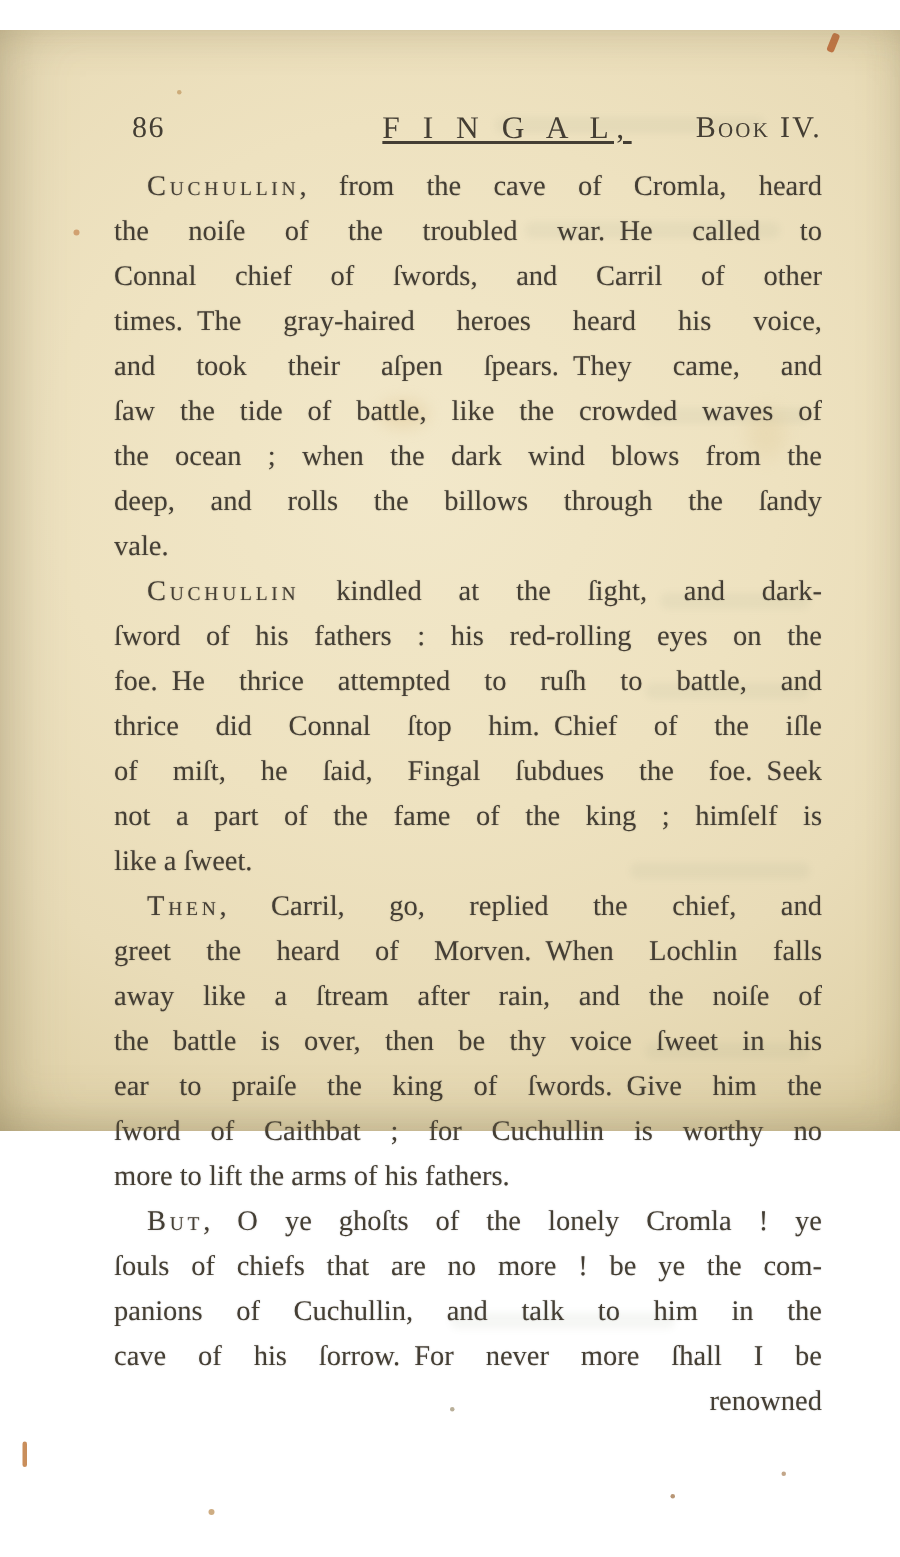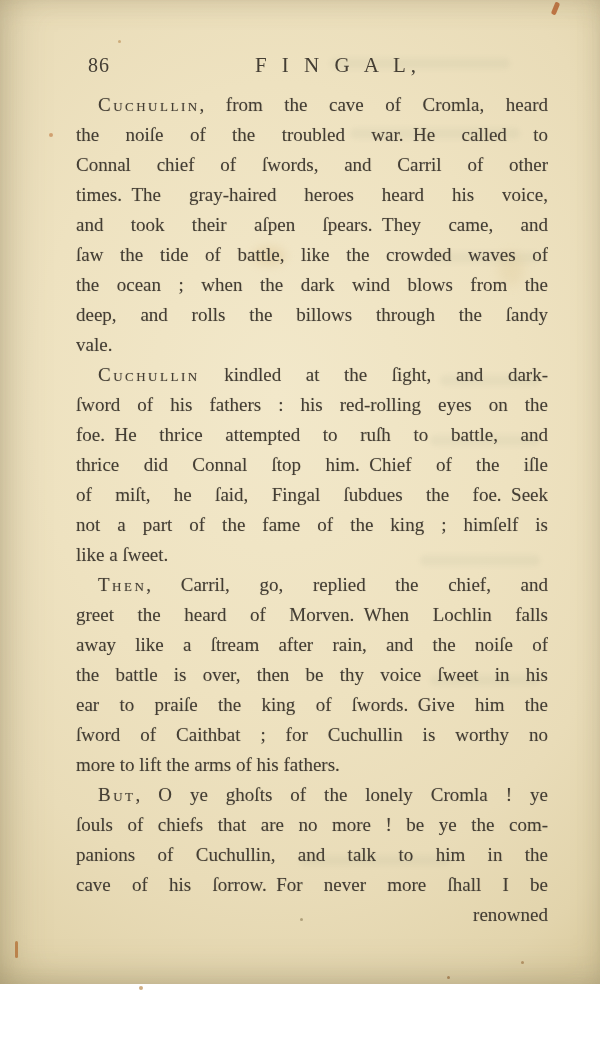--- a/index.html
+++ b/index.html
@@ -3,25 +3,26 @@
 <meta charset="utf-8">
 <style>
   html, body {
     margin: 0; padding: 0;
     width: 600px; height: 1038px;
     font-family: "Liberation Serif", "DejaVu Serif", serif;
     overflow: hidden;
   }
   .page {
     position: absolute; inset: 0;
-    width: 600px; height: 984px;
+    width: 600px; height: 734px;
     background:
       radial-gradient(ellipse 90% 70% at 46% 40%,
         #f2e8ca 0%, #eee2c0 45%, #e9dcb8 72%, #e2d4ac 92%, #dccda2 100%);
     color: #443e34;
+    margin-top: 20px;
   }
   .vignette {
     position: absolute; inset: 0; pointer-events: none;
     box-shadow:
       inset 26px 0 45px -22px rgba(130,115,78,0.38),
       inset -14px 0 34px -20px rgba(130,115,78,0.28),
       inset 0 -22px 40px -22px rgba(115,105,72,0.34),
       inset 0 16px 34px -20px rgba(130,115,78,0.22);
   }
   
@@ -36,21 +37,21 @@
     position: absolute; top: 50px; left: 76px; width: 472px; height: 30px;
     line-height: 30px;
   }
   .hdr-number {
     position: absolute; left: 12px; top: 0;
     font-size: 20px; letter-spacing: 1px;
   }
   .hdr-title {
     position: absolute; left: 12px; right: 0; top: 0; text-align: center;
     padding-left: 40px;
-    font-size: 21px; letter-spacing: 5px;
+    font-size: 21px; letter-spacing: 5px; text-decoration: underline;
   }
   .hdr-book {
     position: absolute; right: 0; top: 0;
     font-size: 20px; font-variant: small-caps; letter-spacing: 1.5px;
   }
 
   .text-block {
     position: absolute; top: 90px; left: 76px; width: 472px;
     font-size: 19px;
     text-shadow: 0 0 1px rgba(70,63,52,0.35);
@@ -88,20 +89,21 @@
   <div class="speck" style="left:447px; top:976px; width:3px;  height:3px;  background:#9a6a3a; opacity:.7;"></div>
   <div class="speck" style="left:300px; top:918px; width:3px;  height:3px;  background:#8a7a55; opacity:.6;"></div>
   <div class="speck" style="left:521px; top:961px; width:3px;  height:3px;  background:#9a6a3a; opacity:.6;"></div>
   <div class="speck" style="left:118px; top:40px;  width:3px;  height:3px;  background:#b98a4e; opacity:.6;"></div>
   <div class="speck" style="left:252px; top:246px; width:34px; height:20px; background:#d8b980; opacity:.28; filter:blur(5px);"></div>
   <div class="speck" style="left:498px; top:252px; width:26px; height:34px; background:#d8c08a; opacity:.22; filter:blur(6px);"></div>
 
   <div class="header">
     <span class="hdr-number">86</span>
     <span class="hdr-title">F I N G A L,</span>
+    <span class="hdr-book">Book IV.</span>
   </div>
 
   <div class="text-block">
 
     <div class="line indent"><span class="lead">Cuchullin</span><span>, from the cave of Cromla, heard</span></div>
     <div class="line">the noiſe of the troubled war. He called to</div>
     <div class="line">Connal chief of ſwords, and Carril of other</div>
     <div class="line">times. The gray-haired heroes heard his voice,</div>
     <div class="line">and took their aſpen ſpears. They came, and</div>
     <div class="line">ſaw the tide of battle, like the crowded waves of</div>

